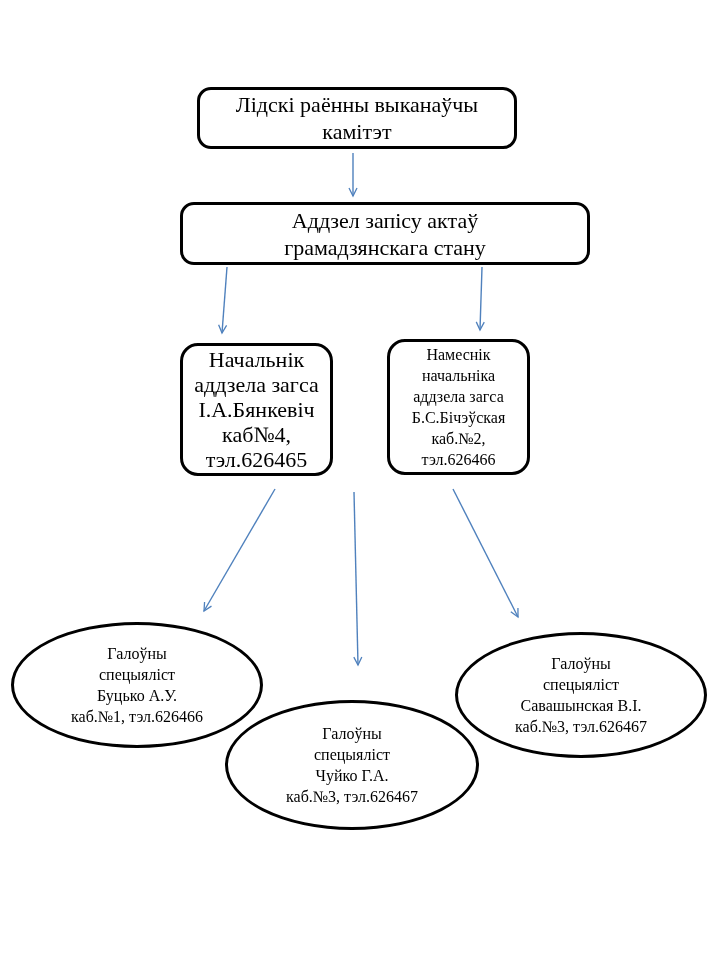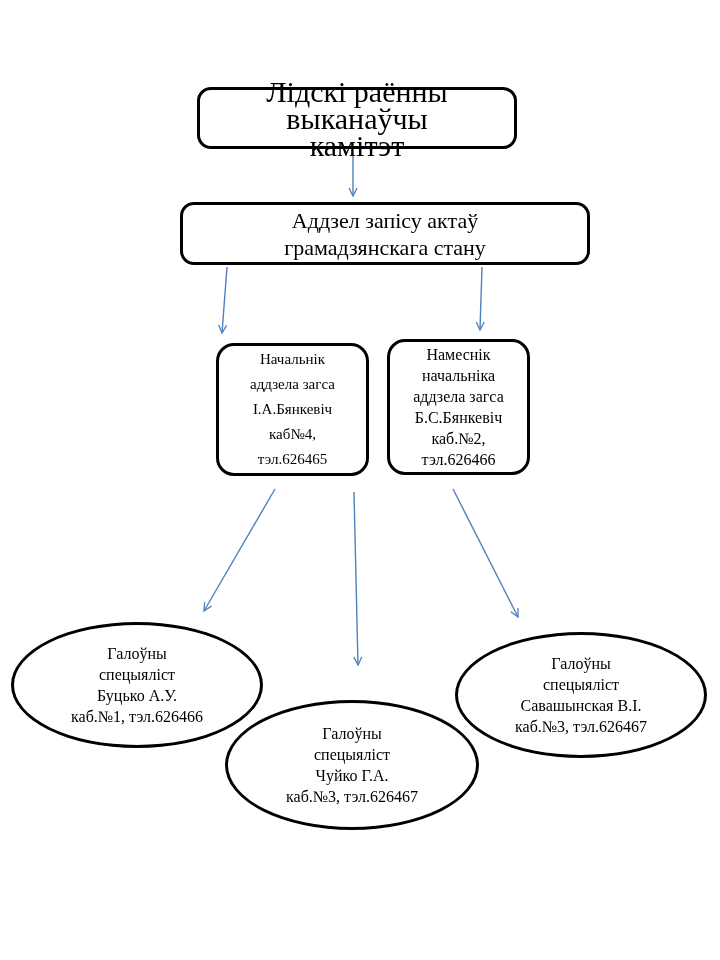--- a/index.html
+++ b/index.html
@@ -29,23 +29,23 @@
     border: 3px solid var(--border-color);
   }
   .node .txt { white-space: pre-line; }
   .title-box {
     left: 140px; top: 15px; width: 458px; height: 50px;
     border-width: 2.5px;
     font-weight: bold; font-size: 19px; line-height: 23px;
   }
   .title-box .txt { white-space: pre-wrap; }
   .rounded { border-radius: 14px; border-width: 3.5px; }
-  .committee-box { left: 197px; top: 87px; width: 320px; height: 62px; font-size: 30px; line-height: 27px; }
+  .committee-box { left: 197px; top: 87px; width: 320px; height: 62px; font-size: 22px; line-height: 27px; }
   .department-box { left: 180px; top: 202px; width: 410px; height: 63px; font-size: 22px; line-height: 27px; }
-  .head-box { left: 180px; top: 343px; width: 153px; height: 133px; font-size: 15px; line-height: 25px; border-radius: 18px; margin-left: 36px; }
+  .head-box { left: 180px; top: 343px; width: 153px; height: 133px; font-size: 22px; line-height: 25px; border-radius: 18px; }
   .deputy-box { left: 387px; top: 339px; width: 143px; height: 136px; font-size: 16px; line-height: 21px; border-radius: 18px; }
   .ellipse {
     border-radius: 50%;
     border-width: 3px;
     font-size: 16px; line-height: 21px;
   }
   .specialist-1 { left: 11px; top: 622px; width: 252px; height: 126px; }
   .specialist-2 { left: 225px; top: 700px; width: 254px; height: 130px; }
   .specialist-3 { left: 455px; top: 632px; width: 252px; height: 126px; }
 </style>
@@ -84,21 +84,21 @@
 аддзела загса
 І.А.Бянкевіч
 каб№4,
 тэл.626465</span>
   </div>
 
   <div class="node rounded deputy-box">
     <span class="txt">Намеснік
 начальніка
 аддзела загса
-Б.С.Бянкевіч
+Б.С.Бічэўская
 каб.№2,
 тэл.626466</span>
   </div>
 
   <div class="node ellipse specialist-1">
     <span class="txt">Галоўны
 спецыяліст
 Буцько А.У.
 каб.№1, тэл.626466</span>
   </div>

